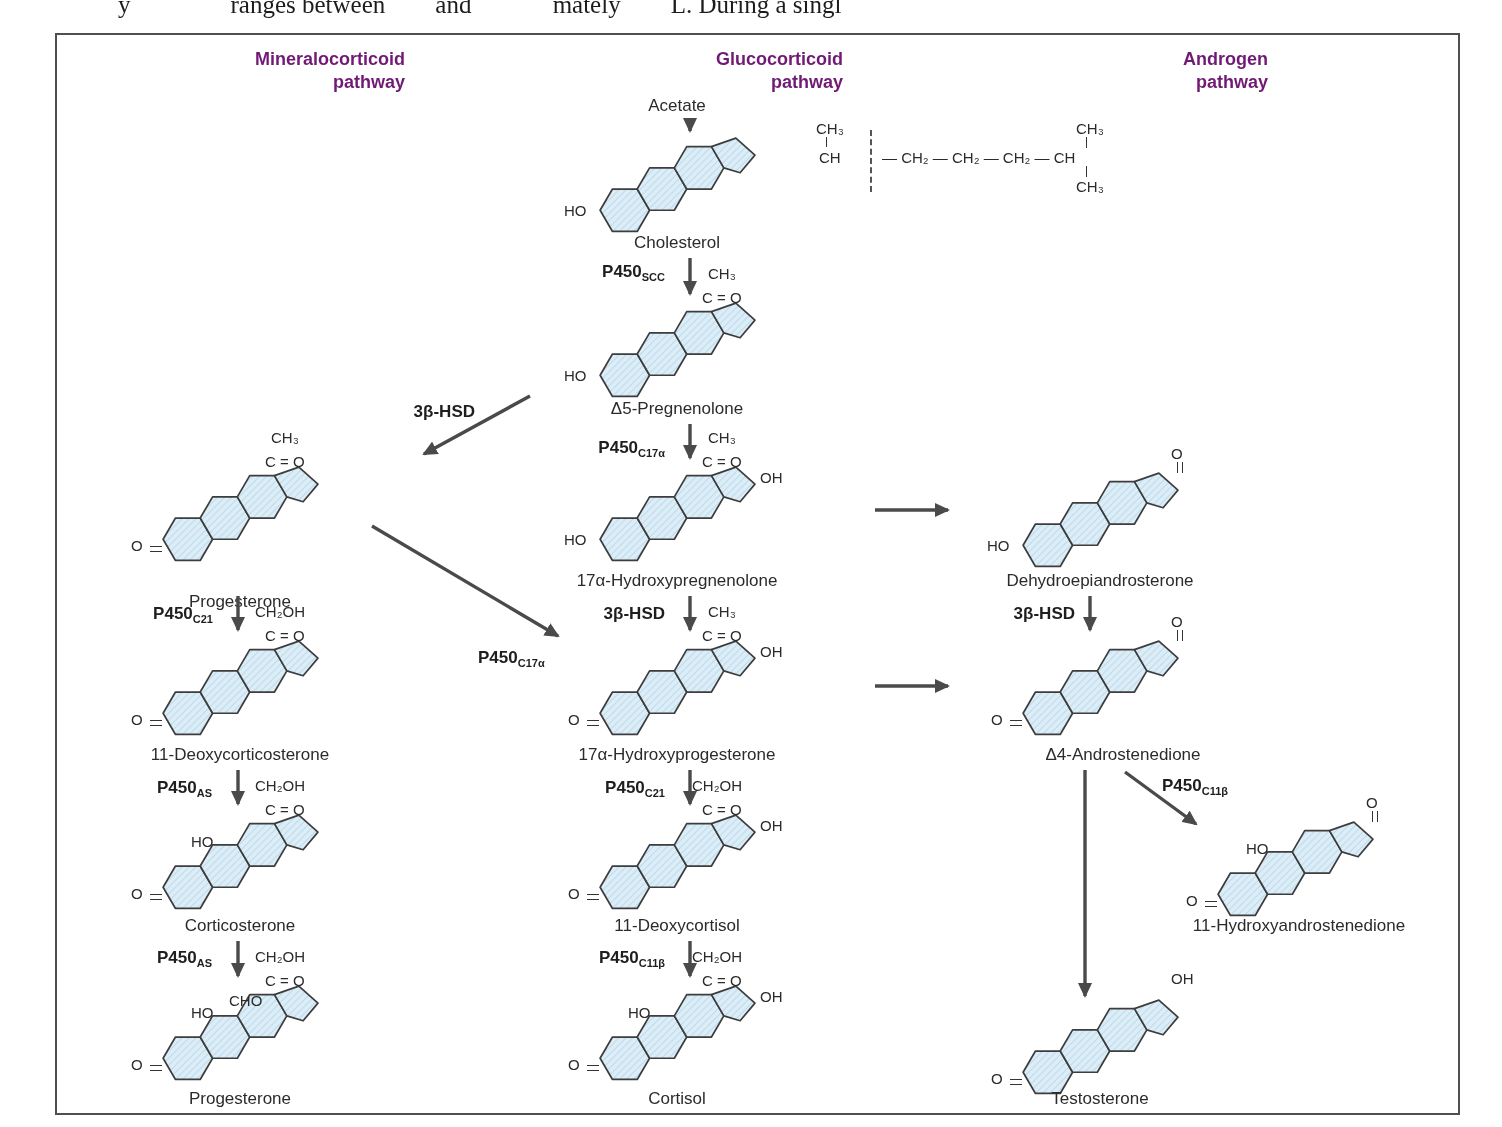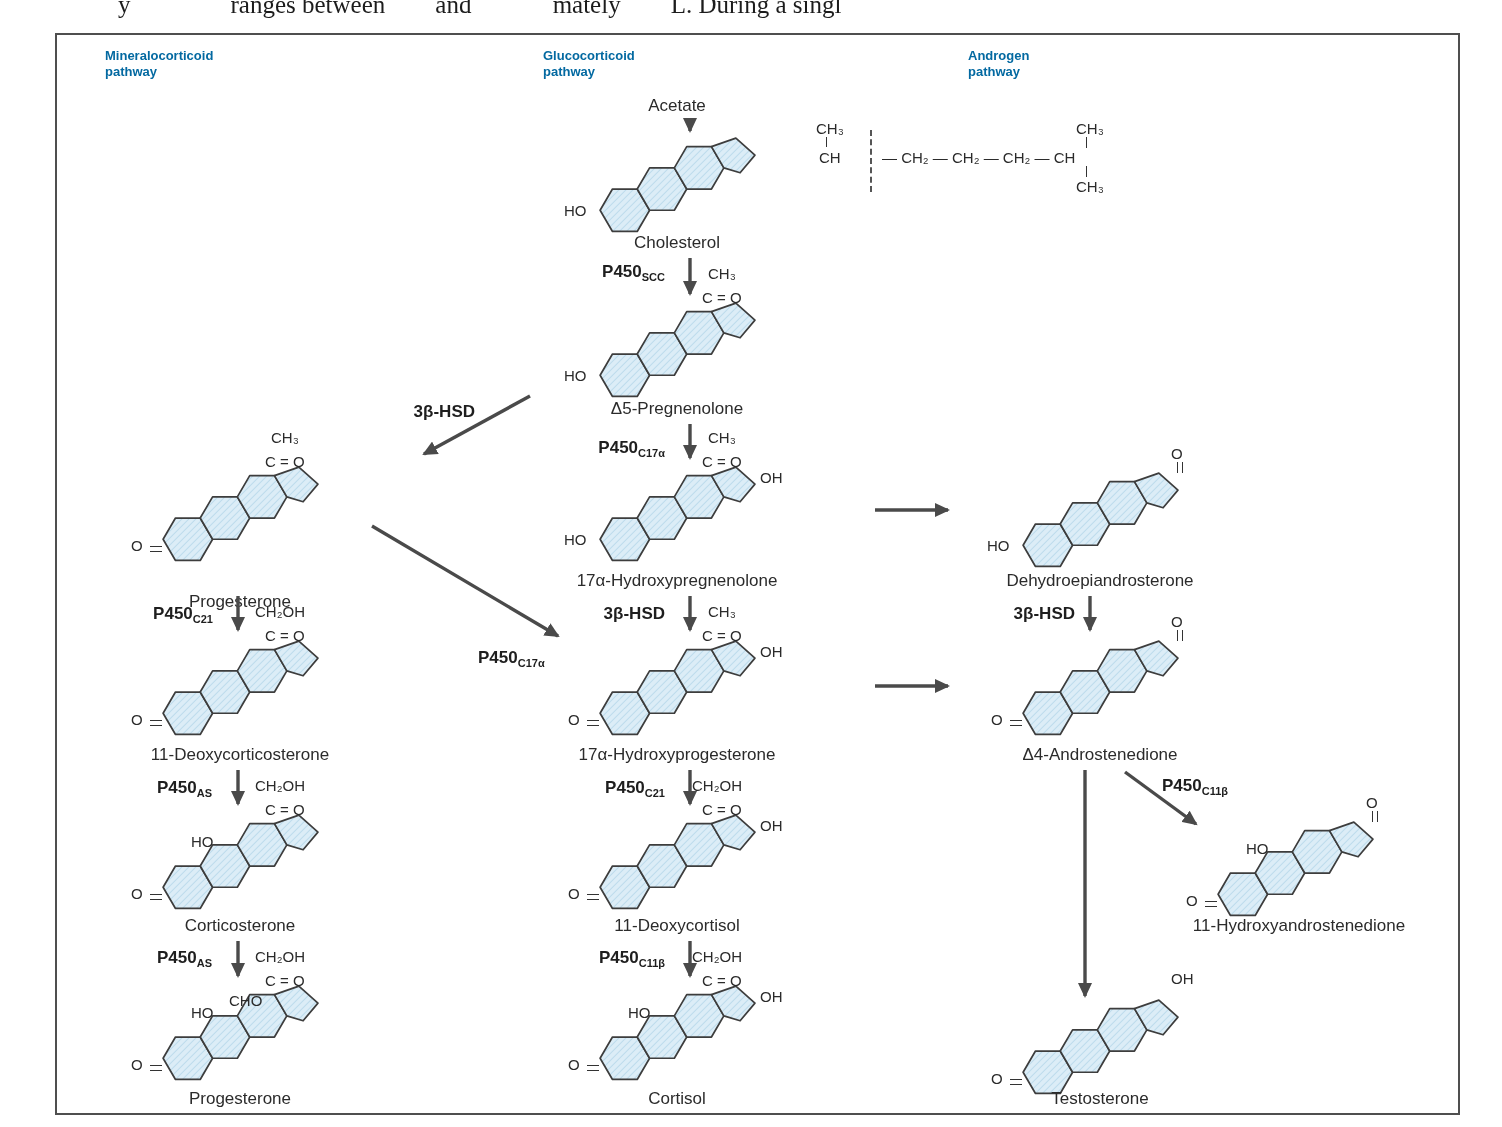--- a/index.html
+++ b/index.html
@@ -2,22 +2,22 @@
 <html><head>
 <meta charset="utf-8">
 <style>
   html,body{margin:0;padding:0;background:#ffffff;}
   #page{position:relative;width:1502px;height:1127px;background:#fff;overflow:hidden;
         font-family:"Liberation Sans",sans-serif;color:#2e2e2e;}
   .toptext{position:absolute;left:118px;top:-9px;font-family:"Liberation Serif",serif;
            font-size:25px;white-space:pre;color:#1c1c1c;}
   .frame{position:absolute;left:55px;top:33px;width:1401px;height:1078px;
          border:2px solid #4f4f4f;background:#fff;}
-  .hdr{position:absolute;width:300px;text-align:left;font-weight:bold;font-size:13px;
-       line-height:1.25;color:#0369a1;}
+  .hdr{position:absolute;width:300px;text-align:right;font-weight:bold;font-size:18px;
+       line-height:1.25;color:#701a75;}
   .clabel{position:absolute;width:310px;text-align:center;font-size:17px;color:#2b2b2b;}
   .enz{position:absolute;font-size:17px;font-weight:bold;color:#1e1e1e;white-space:nowrap;}
   .enz sub{font-size:11px;font-weight:bold;}
   .r{text-align:right;}
   .struct{position:absolute;width:240px;height:168px;}
   .struct svg.sk{position:absolute;left:25px;top:62px;width:170px;height:99px;overflow:visible;}
   polygon.ring{fill:url(#hatch);stroke:#3d3d3d;stroke-width:2.4;stroke-linejoin:round;}
   .g{position:absolute;font-size:15px;color:#2b2b2b;white-space:nowrap;}
   .a-ch3{left:138px;top:26px;}
   .a-co{left:132px;top:50px;}
@@ -231,21 +231,21 @@
   <div class="clabel" style="left:522px;top:399px">Δ5-Pregnenolone</div>
   <div class="clabel" style="left:522px;top:571px">17α-Hydroxypregnenolone</div>
   <div class="clabel" style="left:522px;top:745px">17α-Hydroxyprogesterone</div>
   <div class="clabel" style="left:522px;top:916px">11-Deoxycortisol</div>
   <div class="clabel" style="left:522px;top:1089px">Cortisol</div>
   <div class="clabel" style="left:85px;top:592px">Progesterone</div>
   <div class="clabel" style="left:85px;top:745px">11-Deoxycorticosterone</div>
   <div class="clabel" style="left:85px;top:916px">Corticosterone</div>
   <div class="clabel" style="left:85px;top:1089px">Progesterone</div>
   <div class="clabel" style="left:945px;top:571px">Dehydroepiandrosterone</div>
-  <div class="clabel" style="left:945px;top:745px">Δ4-Androstenedione</div>
+  <div class="clabel" style="left:968px;top:745px">Δ4-Androstenedione</div>
   <div class="clabel" style="left:1144px;top:916px">11-Hydroxyandrostenedione</div>
   <div class="clabel" style="left:945px;top:1089px">Testosterone</div>
 
   <span class="enz r" style="left:565px;top:262px;width:100px"><b>P450</b><sub>SCC</sub></span>
   <span class="enz r" style="left:558px;top:438px;width:107px"><b>P450</b><sub>C17α</sub></span>
   <span class="enz r" style="left:385px;top:402px;width:90px"><b>3β-HSD</b></span>
   <span class="enz r" style="left:575px;top:604px;width:90px"><b>3β-HSD</b></span>
   <span class="enz" style="left:478px;top:648px"><b>P450</b><sub>C17α</sub></span>
   <span class="enz r" style="left:570px;top:778px;width:95px"><b>P450</b><sub>C21</sub></span>
   <span class="enz r" style="left:558px;top:948px;width:107px"><b>P450</b><sub>C11β</sub></span>

